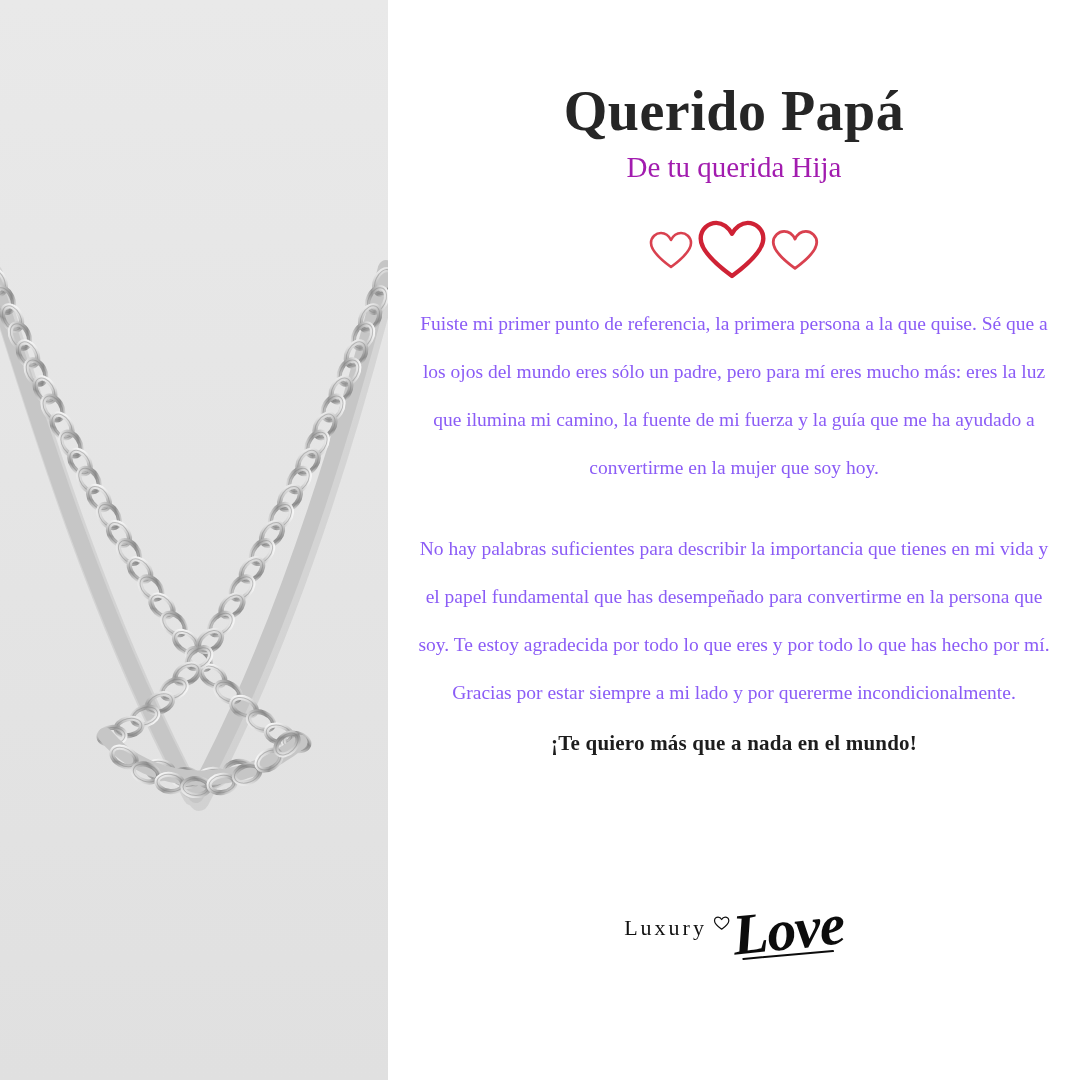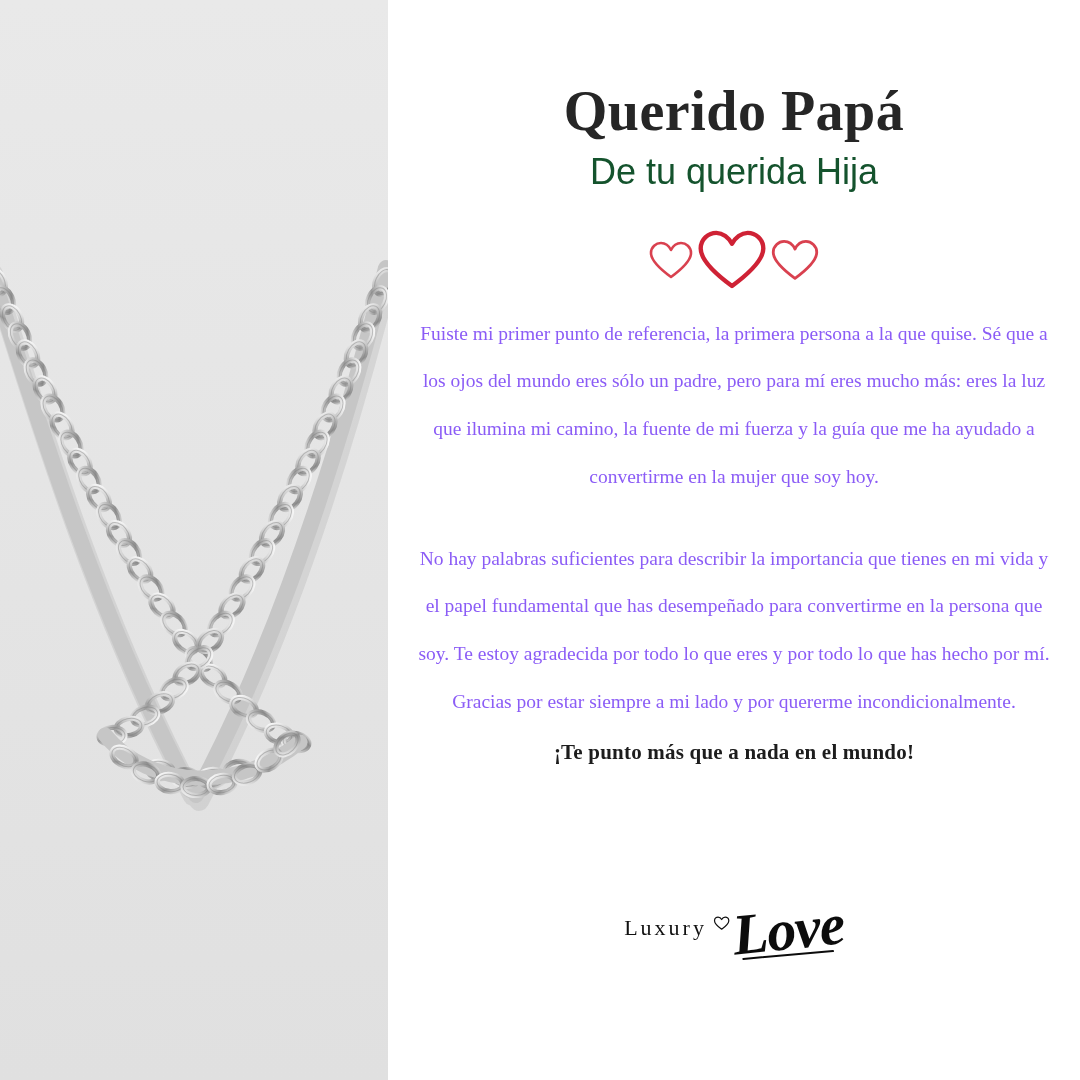--- a/index.html
+++ b/index.html
@@ -63,23 +63,23 @@
   .title {
     font-family: "Liberation Serif", serif;
     font-weight: bold;
     font-size: 56px;
     letter-spacing: 0.5px;
     color: #262626;
     margin: 0 0 6px 0;
     line-height: 1.12;
   }
   .subtitle {
-    font-family: Liberation Sans, sans-serif;
-    font-size: 36px;
-    color: #14532d;
+    font-family: Liberation Serif, serif;
+    font-size: 29px;
+    color: #a21caf;
     margin: 0;
     line-height: 1.3;
   }
 
   .hearts {
     margin-top: 34px;
     margin-bottom: 18px;
     display: flex;
     justify-content: center;
     align-items: center;
@@ -288,21 +288,21 @@
         </svg>
         <svg width="50" height="46" viewBox="0 0 46 42">
           <path d="M23 37 C 8 26, 3 18, 3 13 C 3 7, 8 3, 13 3 C 17 3, 21 6, 23 10 C 25 6, 29 3, 33 3 C 38 3, 43 7, 43 13 C 43 18, 38 26, 23 37 Z" fill="none" stroke="#d9414f" stroke-width="2.6" stroke-linejoin="round"></path>
         </svg>
       </div>
 
       <p class="body-text">Fuiste mi primer punto de referencia, la primera persona a la que quise. Sé que a los ojos del mundo eres sólo un padre, pero para mí eres mucho más: eres la luz que ilumina mi camino, la fuente de mi fuerza y la guía que me ha ayudado a convertirme en la mujer que soy hoy.</p>
       <div class="para-gap"></div>
       <p class="body-text">No hay palabras suficientes para describir la importancia que tienes en mi vida y el papel fundamental que has desempeñado para convertirme en la persona que soy. Te estoy agradecida por todo lo que eres y por todo lo que has hecho por mí. Gracias por estar siempre a mi lado y por quererme incondicionalmente.</p>
 
-      <p class="closing">¡Te punto más que a nada en el mundo!</p>
+      <p class="closing">¡Te quiero más que a nada en el mundo!</p>
     </div>
 
     <div class="logo">
       <span class="logo-luxury">Luxury</span>
       <span class="logo-heart">
         <svg width="17" height="15" viewBox="0 0 46 42">
           <path d="M23 37 C 8 26, 3 18, 3 13 C 3 7, 8 3, 13 3 C 17 3, 21 6, 23 10 C 25 6, 29 3, 33 3 C 38 3, 43 7, 43 13 C 43 18, 38 26, 23 37 Z" fill="none" stroke="#111111" stroke-width="3.4" stroke-linejoin="round"></path>
         </svg>
       </span>
       <span class="logo-love">Love</span>

